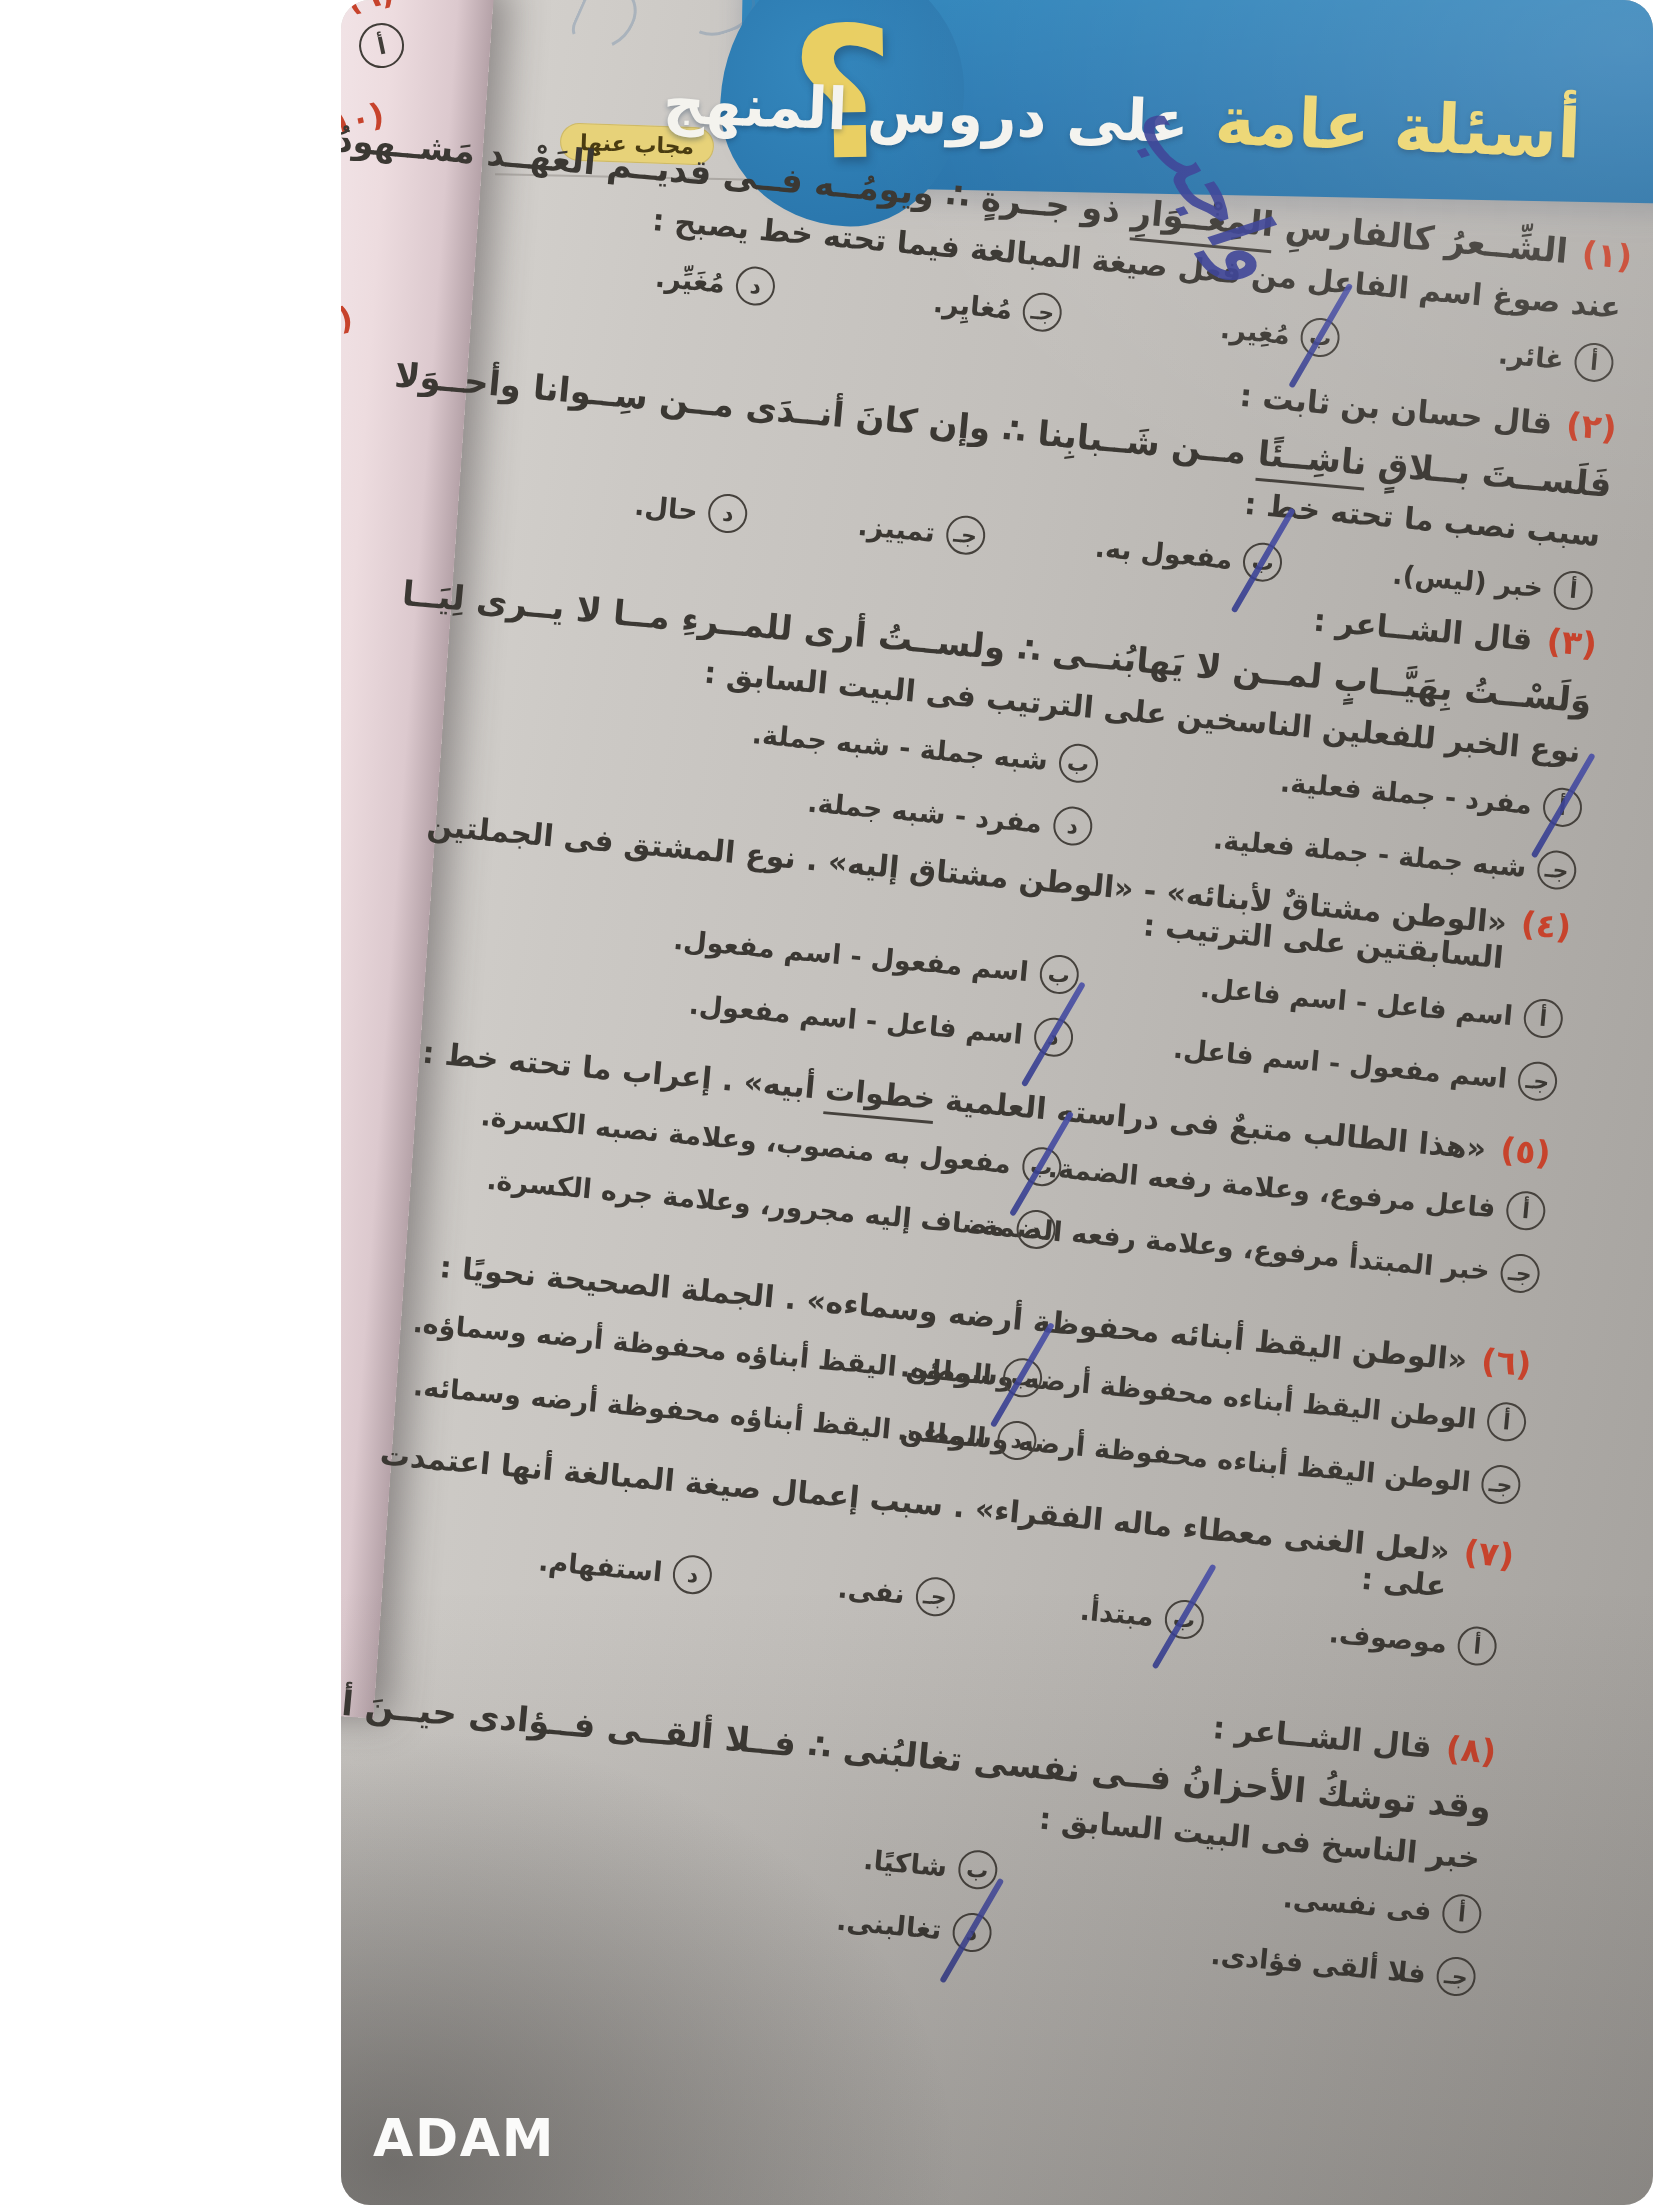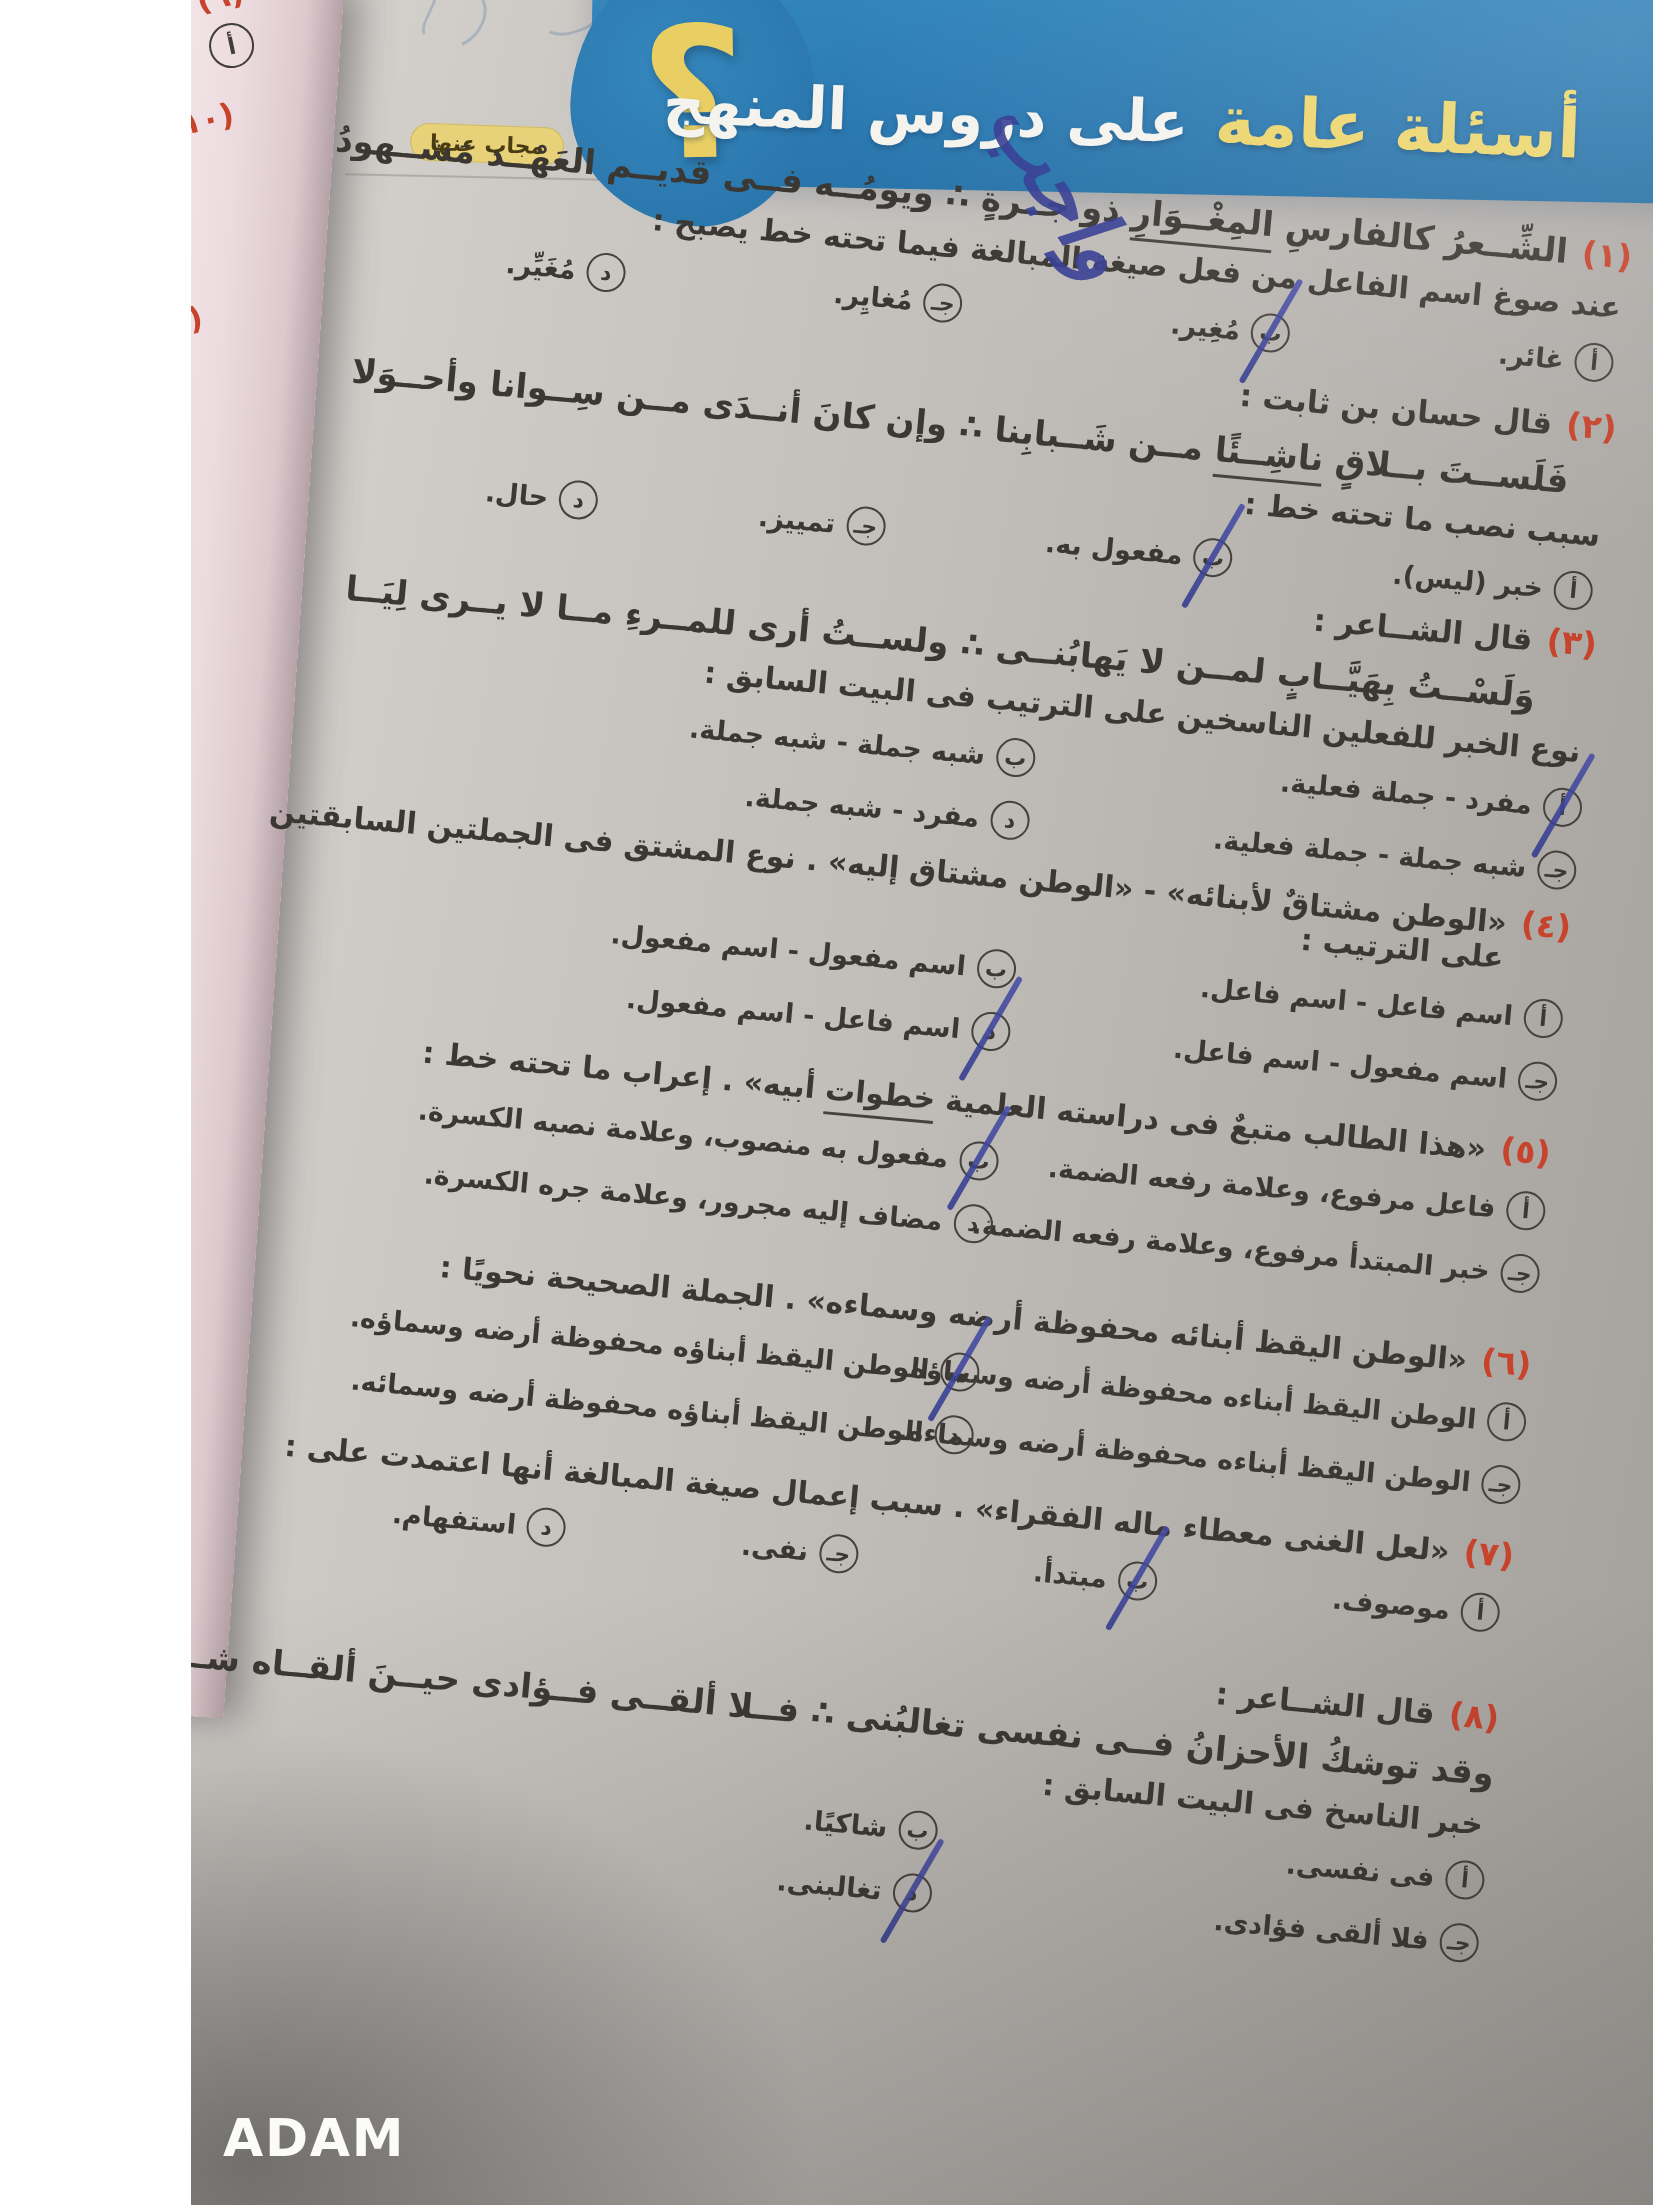--- a/index.html
+++ b/index.html
@@ -1,18 +1,18 @@
 <!DOCTYPE html>
 <html lang="ar" dir="rtl" style="font-size:8.8px"><head>
 <meta charset="utf-8">
 <style>
   html,body{margin:0;padding:0;}
-  .page{position:relative;width:1462px;height:2205px;overflow:hidden;
+  .page{position:relative;width:1312px;height:2205px;overflow:hidden;
     background:linear-gradient(100deg,#d9d6d2 0%,#ccc9c5 22%,#c2bfbb 45%,#b4b1ad 70%,#a3a09c 100%);
-    font-family:"DejaVu Sans",sans-serif;color:#3b3833;}
+    font-family:"DejaVu Sans",sans-serif;color:#3b3833;border-radius:29px;}
   .vignette{position:absolute;inset:0;pointer-events:none;z-index:9;
     background:
       radial-gradient(937px 717px at 4% 98%, rgba(52,50,48,.48), transparent 60%),
       radial-gradient(1433px 937px at 98% 2%, rgba(255,255,255,.16), transparent 55%),
       linear-gradient(rgba(0,0,0,0) 72%, rgba(42,40,38,.22) 100%);}
   
   .left-page{position:absolute;left:-44px;top:-27.6px;width:198px;height:1737px;
     transform:rotate(4deg);transform-origin:top left;z-index:2;
     background:linear-gradient(90deg,#f5e9ec 0%,#eddcdf 50%,#dcc9ce 82%,#b5a2a8 100%);
     box-shadow:15.4px 0 39px rgba(55,48,52,.45);}

